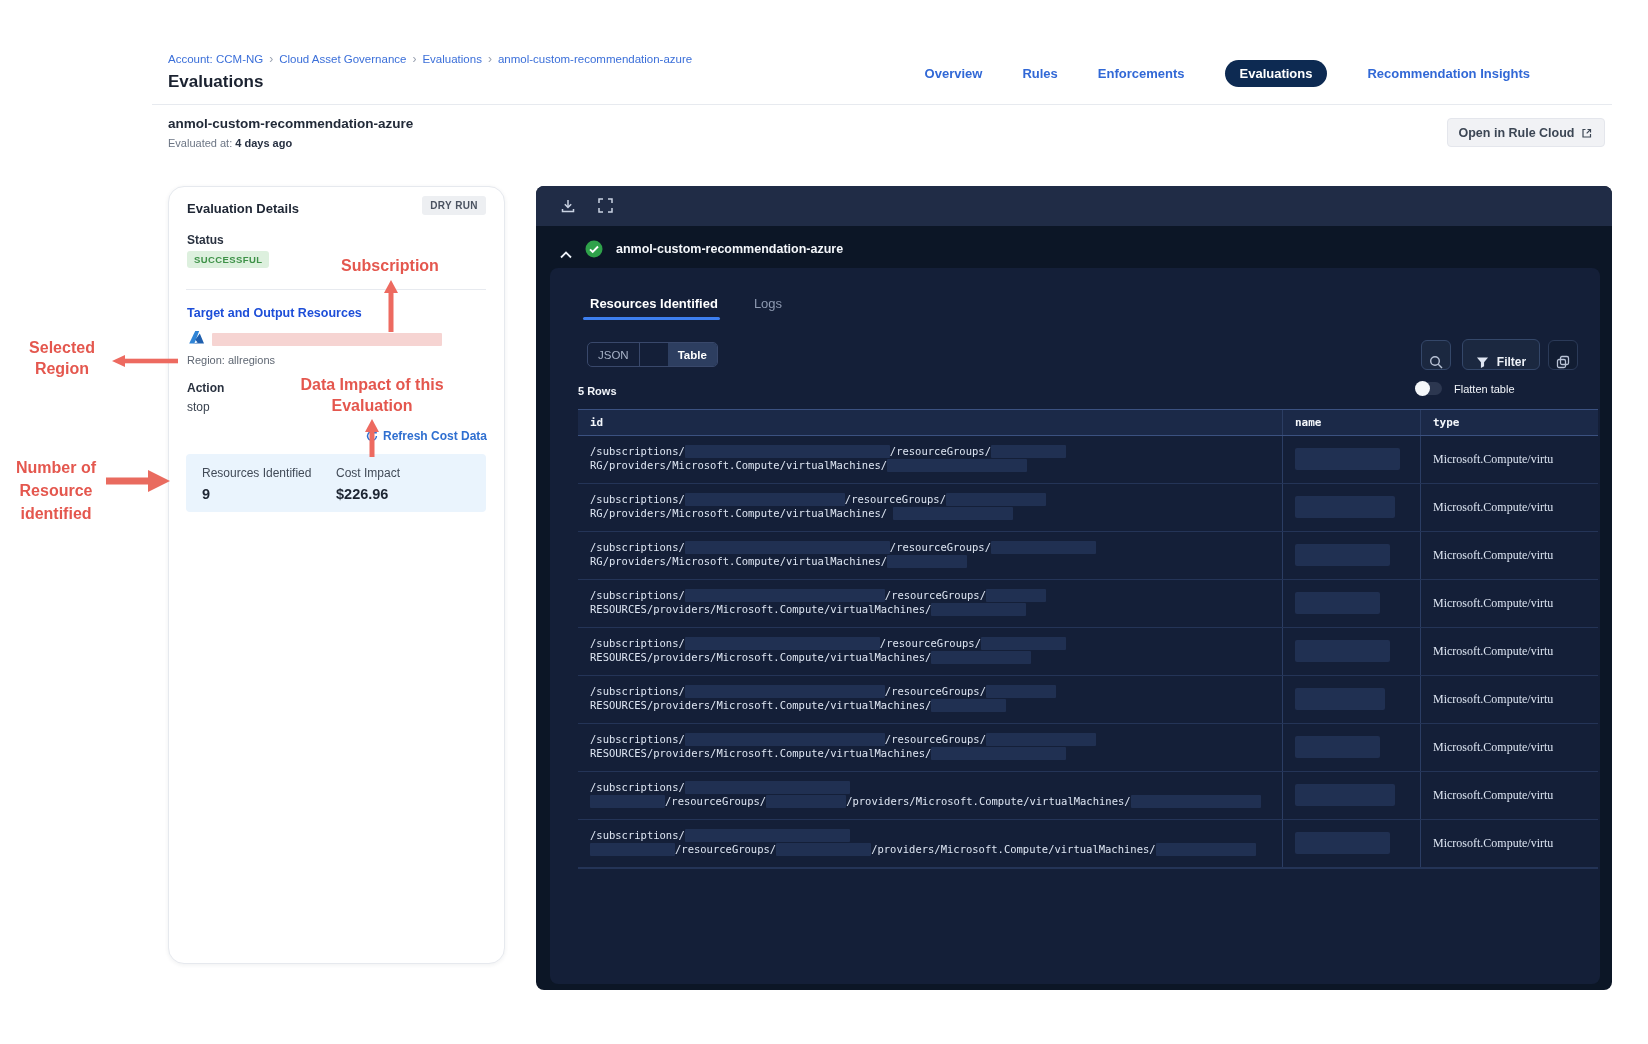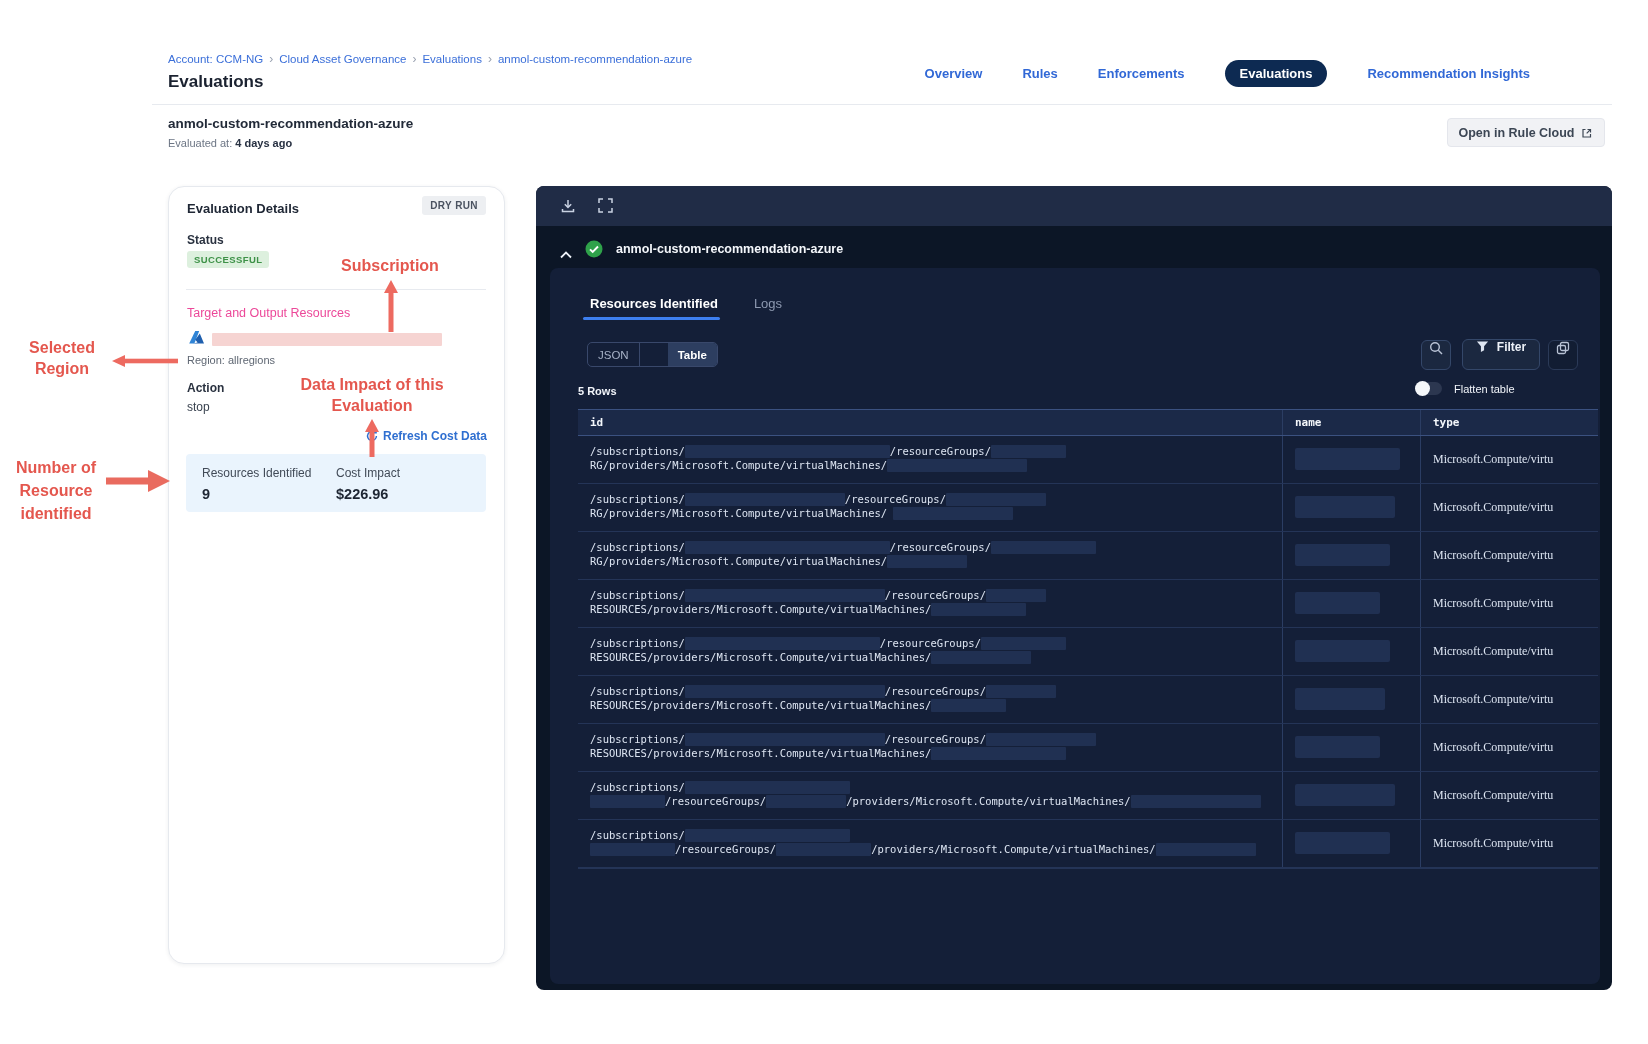--- a/index.html
+++ b/index.html
@@ -26,21 +26,21 @@
   
   .card{left:168px;top:186px;width:335px;height:776px;background:#ffffff;border:1px solid #e6e9ee;
     border-radius:16px;box-shadow:0 1px 4px rgba(30,40,60,.07);}
   .card-title{left:18px;top:14px;font-size:13px;font-weight:bold;color:#1f2735;}
   .dryrun-badge{right:18px;top:9px;background:#edeff2;color:#4a5260;font-size:10px;font-weight:bold;
     letter-spacing:.4px;border-radius:3px;padding:4px 8px;}
   .status-label{left:18px;top:46px;font-size:12px;font-weight:bold;color:#2a3240;}
   .success-badge{left:18px;top:64px;background:#ddf0de;color:#3d9147;font-size:9.5px;font-weight:bold;
     letter-spacing:.4px;border-radius:3px;padding:3px 7px;}
   .card-divider{left:17px;top:102px;width:300px;height:1px;background:#e7eaef;}
-  .target-label{left:18px;top:119px;font-size:12.5px;font-weight:normal;color:#ec4899;}
+  .target-label{left:18px;top:119px;font-size:12.5px;font-weight:bold;color:#1d4ed8;}
   .azure-row{left:18px;top:143px;width:300px;height:18px;}
   .pink-bar{left:43px;top:146px;width:230px;height:13px;background:#f6d4d2;border-radius:1px;}
   .region-text{left:18px;top:167px;font-size:11px;color:#5f6773;}
   .action-label{left:18px;top:194px;font-size:12px;font-weight:bold;color:#2a3240;}
   .action-value{left:18px;top:213px;font-size:12px;color:#3a4350;}
   .refresh-link{right:17px;top:242px;display:flex;align-items:center;gap:5px;font-size:12px;font-weight:bold;
     color:#2f6fd0;cursor:pointer;}
   .metric-box{left:17px;width:300px;border-radius:4px;}
   .metric-box.blue{top:267px;height:58px;background:#eaf4fd;}
   .metric-box.green{top:331px;height:93px;background:#e9f6eb;}
@@ -69,21 +69,21 @@
   .panel-title{font-size:12.5px;font-weight:bold;color:#f4f7fb;}
   .inner{left:14px;top:82px;width:1050px;height:716px;background:#141f38;border-radius:8px;}
   .tab-row{left:40px;top:28px;display:flex;gap:36px;}
   .res-tab{font-size:13px;font-weight:bold;color:#ffffff;cursor:pointer;}
   .logs-tab{font-size:13px;color:#8d99b0;cursor:pointer;}
   .tab-underline{left:33px;top:49px;width:137px;height:3px;background:#3d7ff0;border-radius:2px;}
   .segmented{left:37px;top:74px;height:23px;display:flex;border:1px solid #39486b;border-radius:5px;overflow:hidden;gap:28px;}
   .seg{padding:0 10px;display:flex;align-items:center;font-size:11.5px;color:#a7b2c7;cursor:pointer;}
   .seg.active{background:#2d3e60;color:#ffffff;font-weight:bold;}
   .icon-btn{position:absolute;border:1px solid #344769;background:#1b2840;border-radius:6px;cursor:pointer;
-    display:flex;align-items:flex-start;justify-content:center;}
+    display:flex;align-items:flex-end;justify-content:center;}
   .search-btn{left:871px;top:72px;width:28px;height:28px;}
   .filter-btn{left:912px;top:71px;width:76px;height:29px;gap:8px;font-size:12px;font-weight:bold;color:#eef2f8;}
   .copy-btn{left:998px;top:72px;width:28px;height:28px;background:#121d33;border-color:#2b3a58;}
   .rows-count{left:28px;top:117px;font-size:11px;font-weight:bold;color:#f2f5fa;}
   .flatten-wrap{left:865px;top:114px;display:flex;align-items:center;gap:12px;}
   .toggle{width:27px;height:13px;background:#2c3750;border-radius:7px;position:relative;cursor:pointer;}
   .toggle .knob{position:absolute;left:0px;top:-1px;width:15px;height:15px;background:#f5f7fa;border-radius:50%;}
   .flatten-label{font-size:11px;color:#f2f5fa;}
 
   

